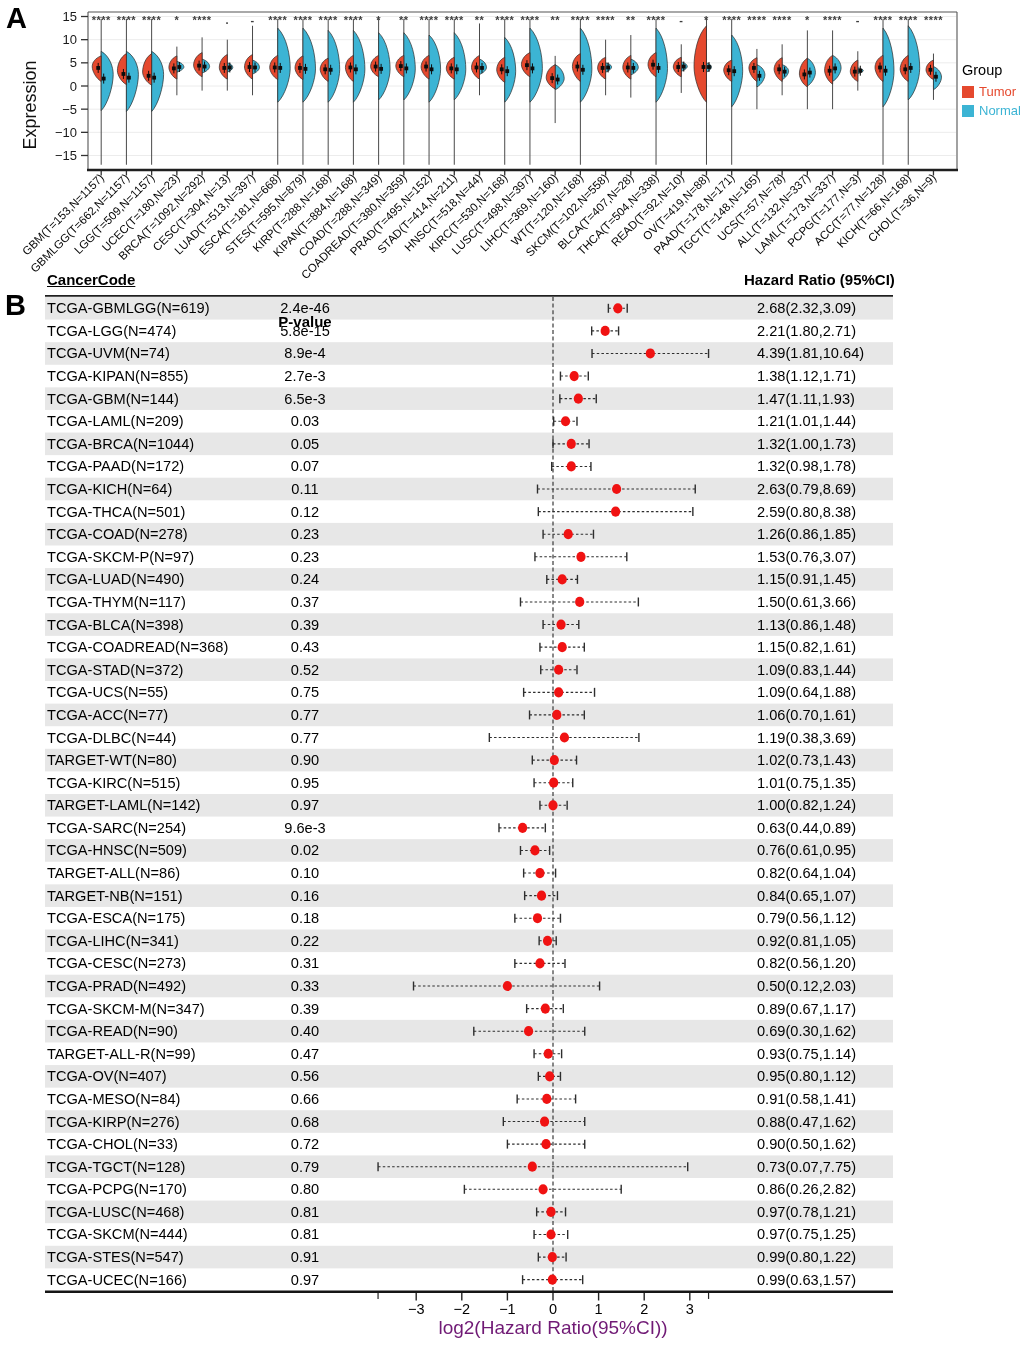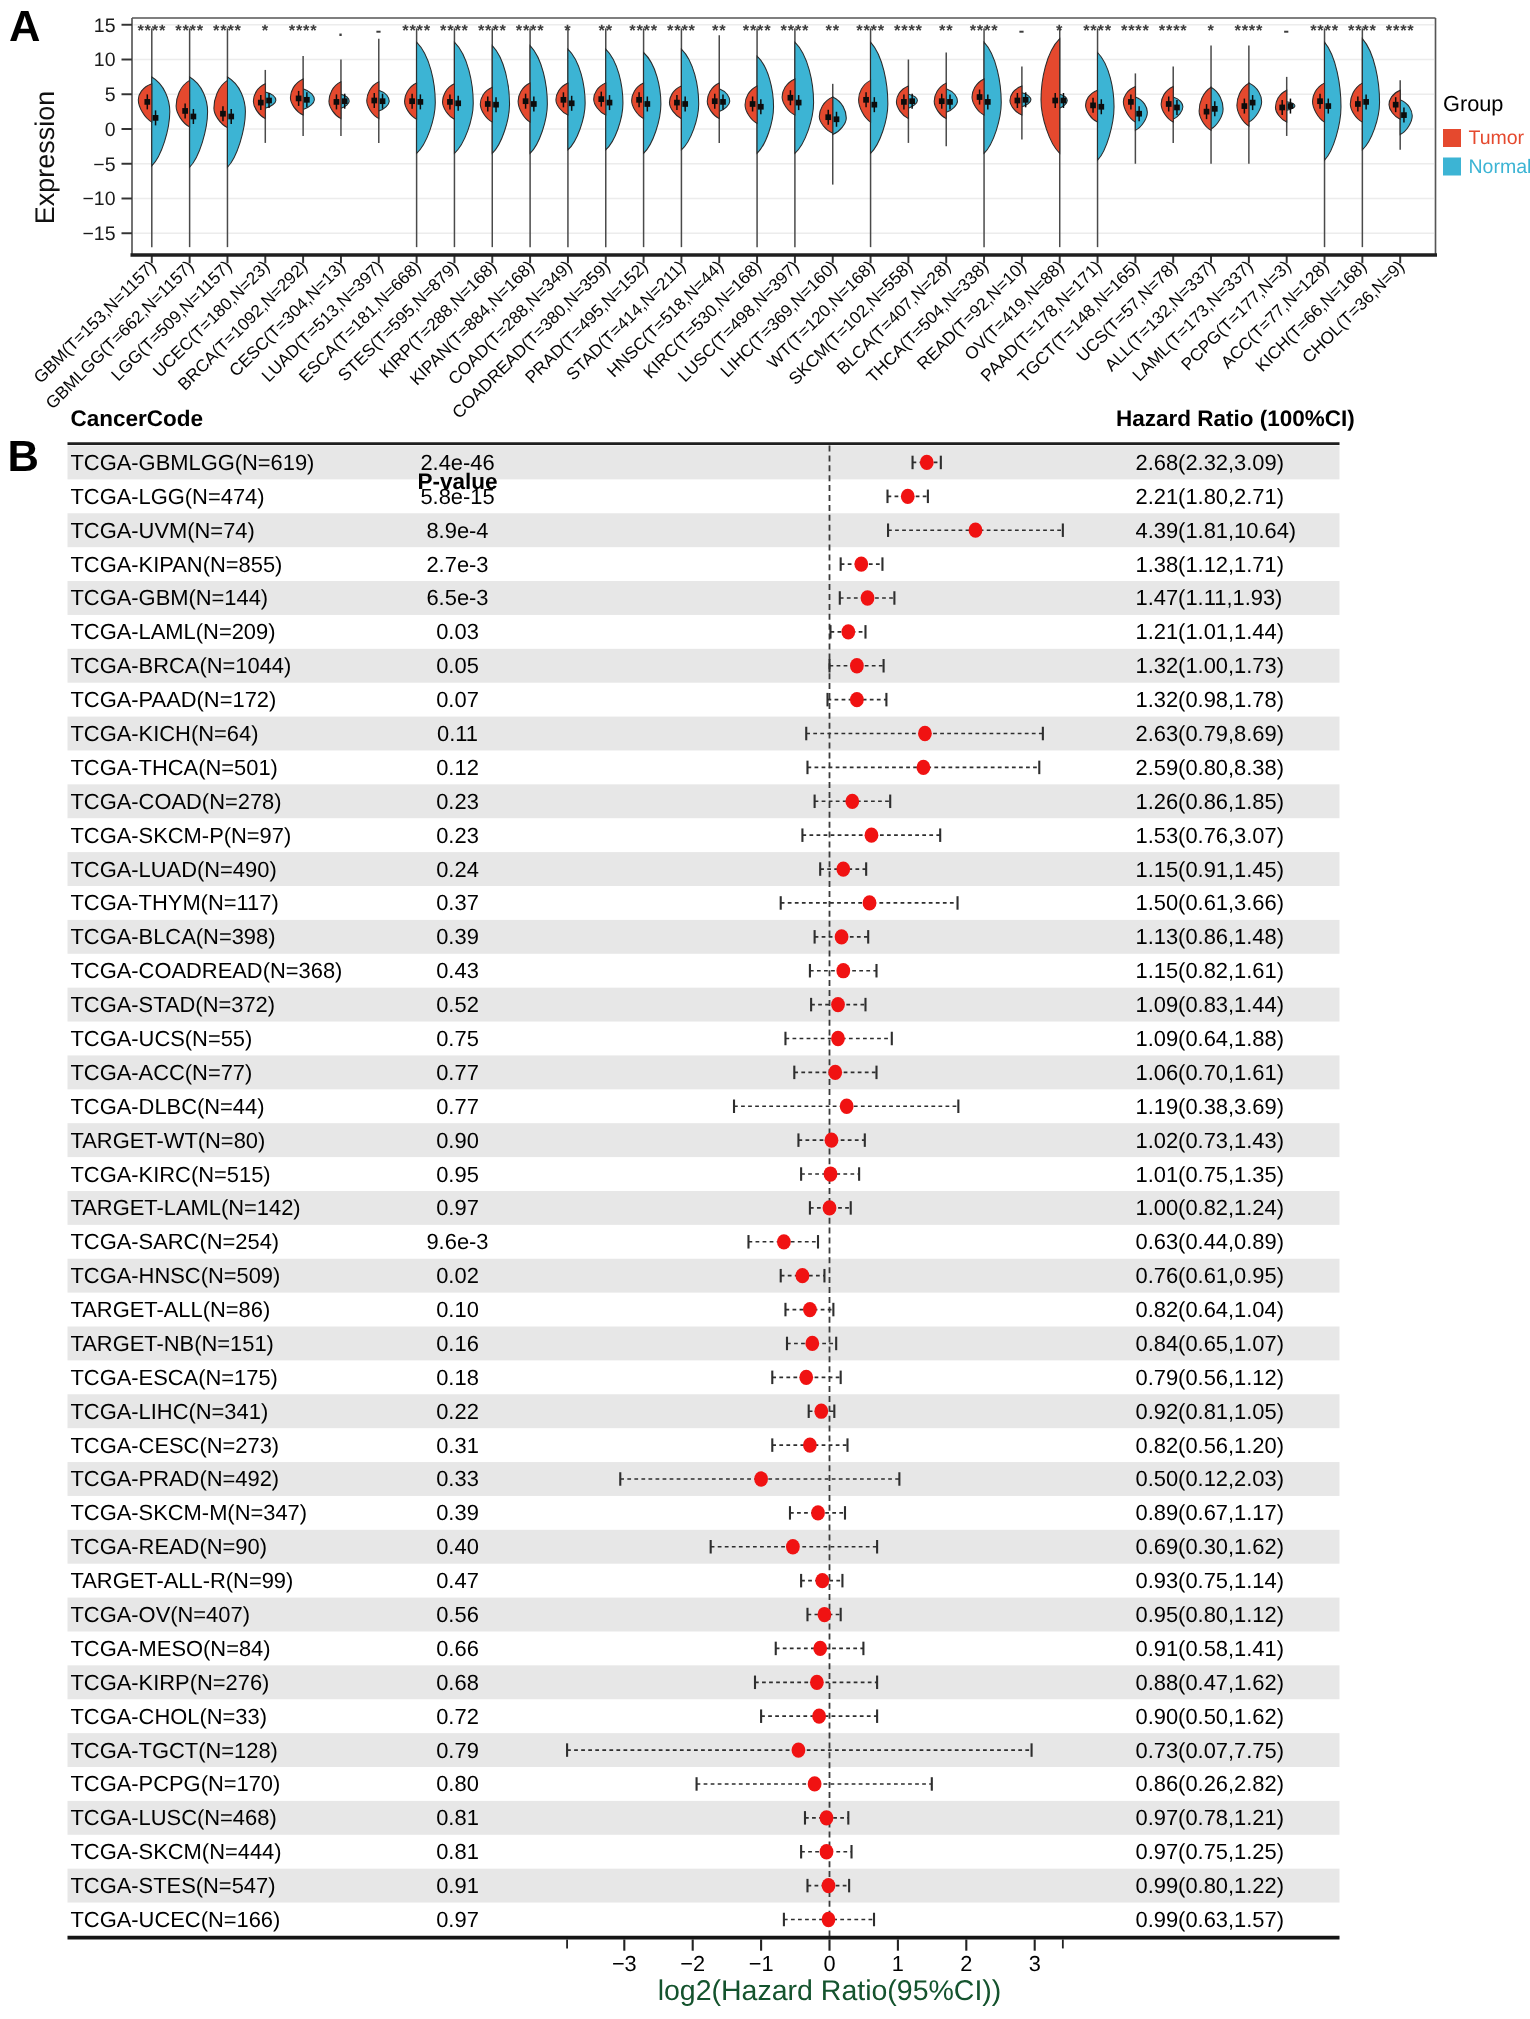--- a/index.html
+++ b/index.html
@@ -11,25 +11,25 @@
   #labA{left:6px;top:2px;}
   #labB{left:5px;top:289px;}
   .ylab{position:absolute;left:-30px;top:95px;width:120px;height:20px;text-align:center;
         transform:rotate(-90deg);font-size:18px;color:#111;z-index:3;}
   .legend{position:absolute;left:962px;top:62px;z-index:3;}
   .legend-title{font-size:14.5px;color:#000;margin-bottom:6px;}
   .legend-item{display:flex;align-items:center;margin-bottom:4px;}
   .swatch{display:inline-block;width:12px;height:12px;margin-right:5px;}
   .legend-label{font-size:13px;}
   .colhead{position:absolute;top:271px;font-weight:bold;font-size:15px;color:#000;z-index:3;}
-  #h-code{left:47px;}
+  #h-code{left:47px;text-decoration:underline;}
   #h-p{left:243px;width:124px;text-align:center;margin-top:42px;}
   #h-hr{left:744px;}
   .xaxis-title{position:absolute;left:353px;top:1317px;width:400px;text-align:center;
-               font-size:19px;color:#14532d;z-index:3;}
+               font-size:19px;color:#701a75;z-index:3;}
 </style>
 </head>
 <body>
 
 <div class="figure">
   <svg id="plot" width="1020" height="1346" viewBox="0 0 1020 1346">
       <line x1="89" y1="16.504999999999995" x2="956" y2="16.504999999999995" stroke="#ECECEC" stroke-width="1"></line>
       <line x1="89" y1="39.67" x2="956" y2="39.67" stroke="#ECECEC" stroke-width="1"></line>
       <line x1="89" y1="62.835" x2="956" y2="62.835" stroke="#ECECEC" stroke-width="1"></line>
       <line x1="89" y1="86" x2="956" y2="86" stroke="#ECECEC" stroke-width="1"></line>
@@ -758,16 +758,16 @@
     <div class="legend-item">
       <span class="swatch" id="sw1" style="background: rgb(60, 180, 212);"></span>
       <span class="legend-label" id="ll1" style="color: rgb(60, 180, 212);">Normal</span>
     </div>
   </div>
 
   <div class="plabel" id="labB">B</div>
 
   <div class="colhead" id="h-code">CancerCode</div>
   <div class="colhead" id="h-p">P-value</div>
-  <div class="colhead" id="h-hr">Hazard Ratio (100%CI)</div>
+  <div class="colhead" id="h-hr">Hazard Ratio (95%CI)</div>
 
   <div class="xaxis-title">log2(Hazard Ratio(95%CI))</div>
 </div>
 
 </body></html>

